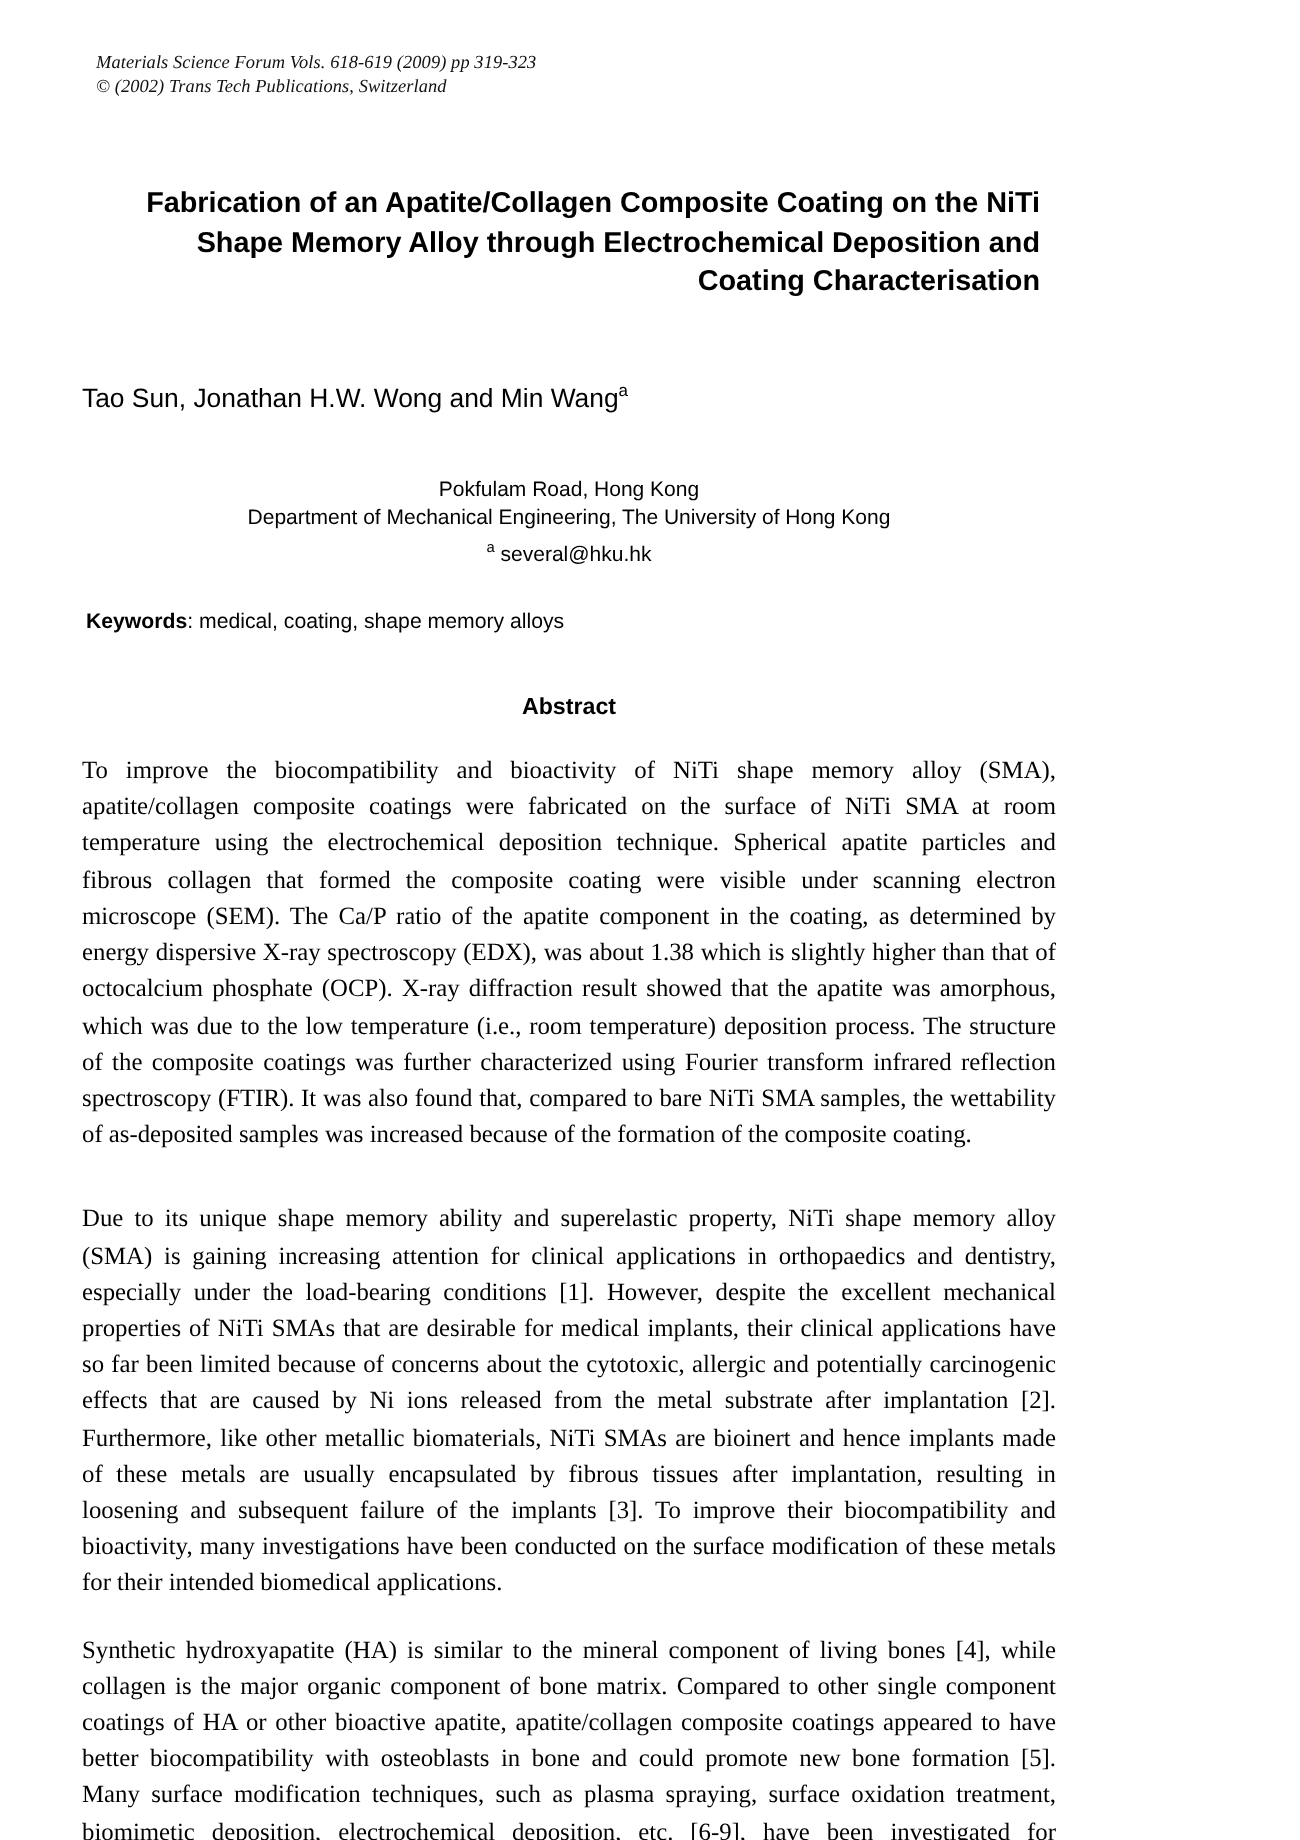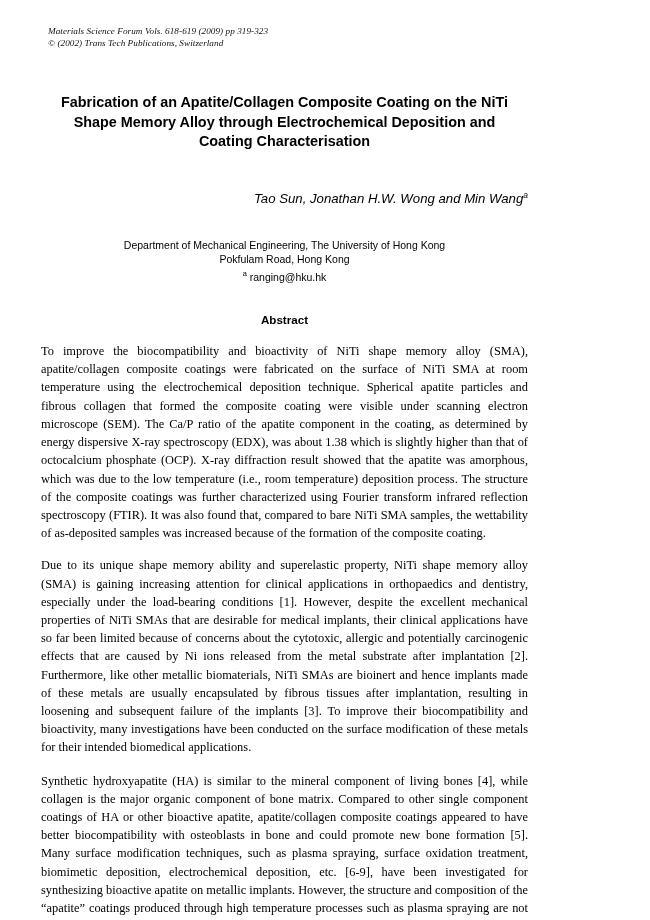--- a/index.html
+++ b/index.html
@@ -35,33 +35,32 @@
     letter-spacing: 0.05px;
   }
   .journal-header div { white-space: nowrap; }
 
   
   .title {
     font-family: "Liberation Sans", "DejaVu Sans", sans-serif;
     font-weight: bold;
     font-size: 14.4px;
     line-height: 19.4px;
-    text-align: center;
+    text-align: right;
     margin: 44px 8px 0 8px;
     color: #000;
   }
 
   
   .authors {
     font-family: "Liberation Sans", "DejaVu Sans", sans-serif;
     font-size: 13.2px;
     line-height: 16px;
-    text-align: right;
+    text-align: left;
     margin-top: 36px;
-    font-style: italic;
   }
   .authors sup { font-size: 8.5px; vertical-align: super; }
 
   
   .affiliation {
     font-family: "Liberation Sans", "DejaVu Sans", sans-serif;
     font-size: 10.5px;
     line-height: 14.6px;
     text-align: center;
     margin-top: 30px;
@@ -89,21 +88,21 @@
     margin-top: 29px;
   }
   .section-heading.intro { margin-top: 23px; }
 
   
   .body-par {
     font-family: "Liberation Serif", "DejaVu Serif", serif;
     font-size: 12.4px;
     line-height: 18.2px;
     text-align: justify;
-    margin-top: 14px;
+    margin-top: 24px;
     color: #000;
     hyphens: none;
   }
   .body-par.tight { margin-top: 15px; }
   .abstract-par { margin-top: 16px; font-family: Liberation Serif, serif; }
 </style>
 </head>
 <body>
 
 <div class="page">
@@ -111,25 +110,26 @@
   <div class="journal-header">
     <div>Materials Science Forum Vols. 618-619 (2009) pp 319-323</div>
     <div>© (2002) Trans Tech Publications, Switzerland</div>
   </div>
 
   <div class="title">Fabrication of an Apatite/Collagen Composite Coating on the NiTi Shape Memory Alloy through Electrochemical Deposition and Coating Characterisation</div>
 
   <div class="authors"><span>Tao Sun, Jonathan H.W. Wong and Min Wang</span><sup>a</sup></div>
 
   <div class="affiliation">
+    <div>Pokfulam Road, Hong Kong</div>
     <div>Department of Mechanical Engineering, The University of Hong Kong</div>
-    <div>Pokfulam Road, Hong Kong</div>
-    <div class="email"><sup>a</sup> <span>ranging@hku.hk</span></div>
+    <div class="email"><sup>a</sup> <span>several@hku.hk</span></div>
   </div>
 
+  <div class="keywords"><b>Keywords</b><span>: </span><span>medical, coating, shape memory alloys</span></div>
 
   <div class="section-heading">Abstract</div>
   <div class="body-par abstract-par">To improve the biocompatibility and bioactivity of NiTi shape memory alloy (SMA), apatite/collagen composite coatings were fabricated on the surface of NiTi SMA at room temperature using the electrochemical deposition technique. Spherical apatite particles and fibrous collagen that formed the composite coating were visible under scanning electron microscope (SEM). The Ca/P ratio of the apatite component in the coating, as determined by energy dispersive X-ray spectroscopy (EDX), was about 1.38 which is slightly higher than that of octocalcium phosphate (OCP). X-ray diffraction result showed that the apatite was amorphous, which was due to the low temperature (i.e., room temperature) deposition process. The structure of the composite coatings was further characterized using Fourier transform infrared reflection spectroscopy (FTIR). It was also found that, compared to bare NiTi SMA samples, the wettability of as-deposited samples was increased because of the formation of the composite coating.</div>
 
   <div class="body-par">Due to its unique shape memory ability and superelastic property, NiTi shape memory alloy (SMA) is gaining increasing attention for clinical applications in orthopaedics and dentistry, especially under the load-bearing conditions [1]. However, despite the excellent mechanical properties of NiTi SMAs that are desirable for medical implants, their clinical applications have so far been limited because of concerns about the cytotoxic, allergic and potentially carcinogenic effects that are caused by Ni ions released from the metal substrate after implantation [2]. Furthermore, like other metallic biomaterials, NiTi SMAs are bioinert and hence implants made of these metals are usually encapsulated by fibrous tissues after implantation, resulting in loosening and subsequent failure of the implants [3]. To improve their biocompatibility and bioactivity, many investigations have been conducted on the surface modification of these metals for their intended biomedical applications.</div>
   <div class="body-par tight">Synthetic hydroxyapatite (HA) is similar to the mineral component of living bones [4], while collagen is the major organic component of bone matrix. Compared to other single component coatings of HA or other bioactive apatite, apatite/collagen composite coatings appeared to have better biocompatibility with osteoblasts in bone and could promote new bone formation [5]. Many surface modification techniques, such as plasma spraying, surface oxidation treatment, biomimetic deposition, electrochemical deposition, etc. [6-9], have been investigated for synthesizing bioactive apatite on metallic implants. However, the structure and composition of the “apatite” coatings produced through high temperature processes such as plasma spraying are not ideal, resulting in the degradation and detachment of the coatings from metallic implants. These processes cannot be used to produce apatite/collagen composite coatings because collagen denatures at high temperatures. On the other hand, electrochemical deposition, a low temperature process that can fabricate an apatite coating within a few hours, is a simple, low-cost technique. (“low temperature” here is comparative, as compared to spray-and-sinter, plasma spraying, and other techniques that involve the use of high temperatures ranging from several hundred degrees Celsius to over ten thousand degrees Celsius.)</div>
 
 </div>
 
 </body></html>

